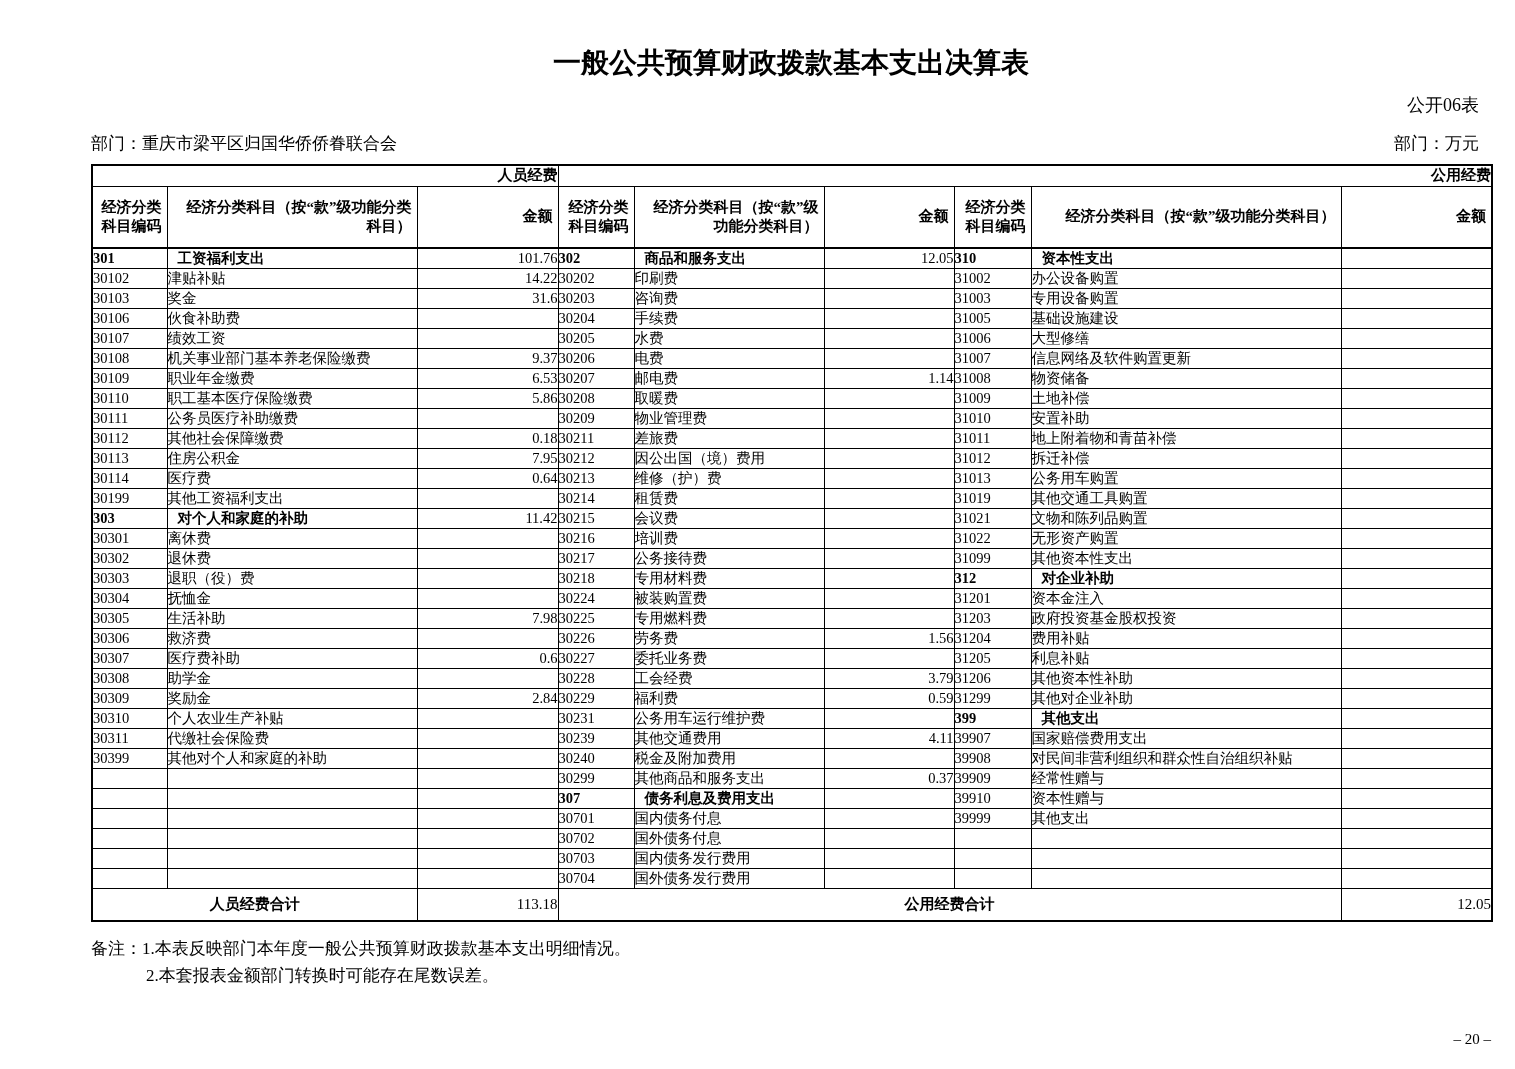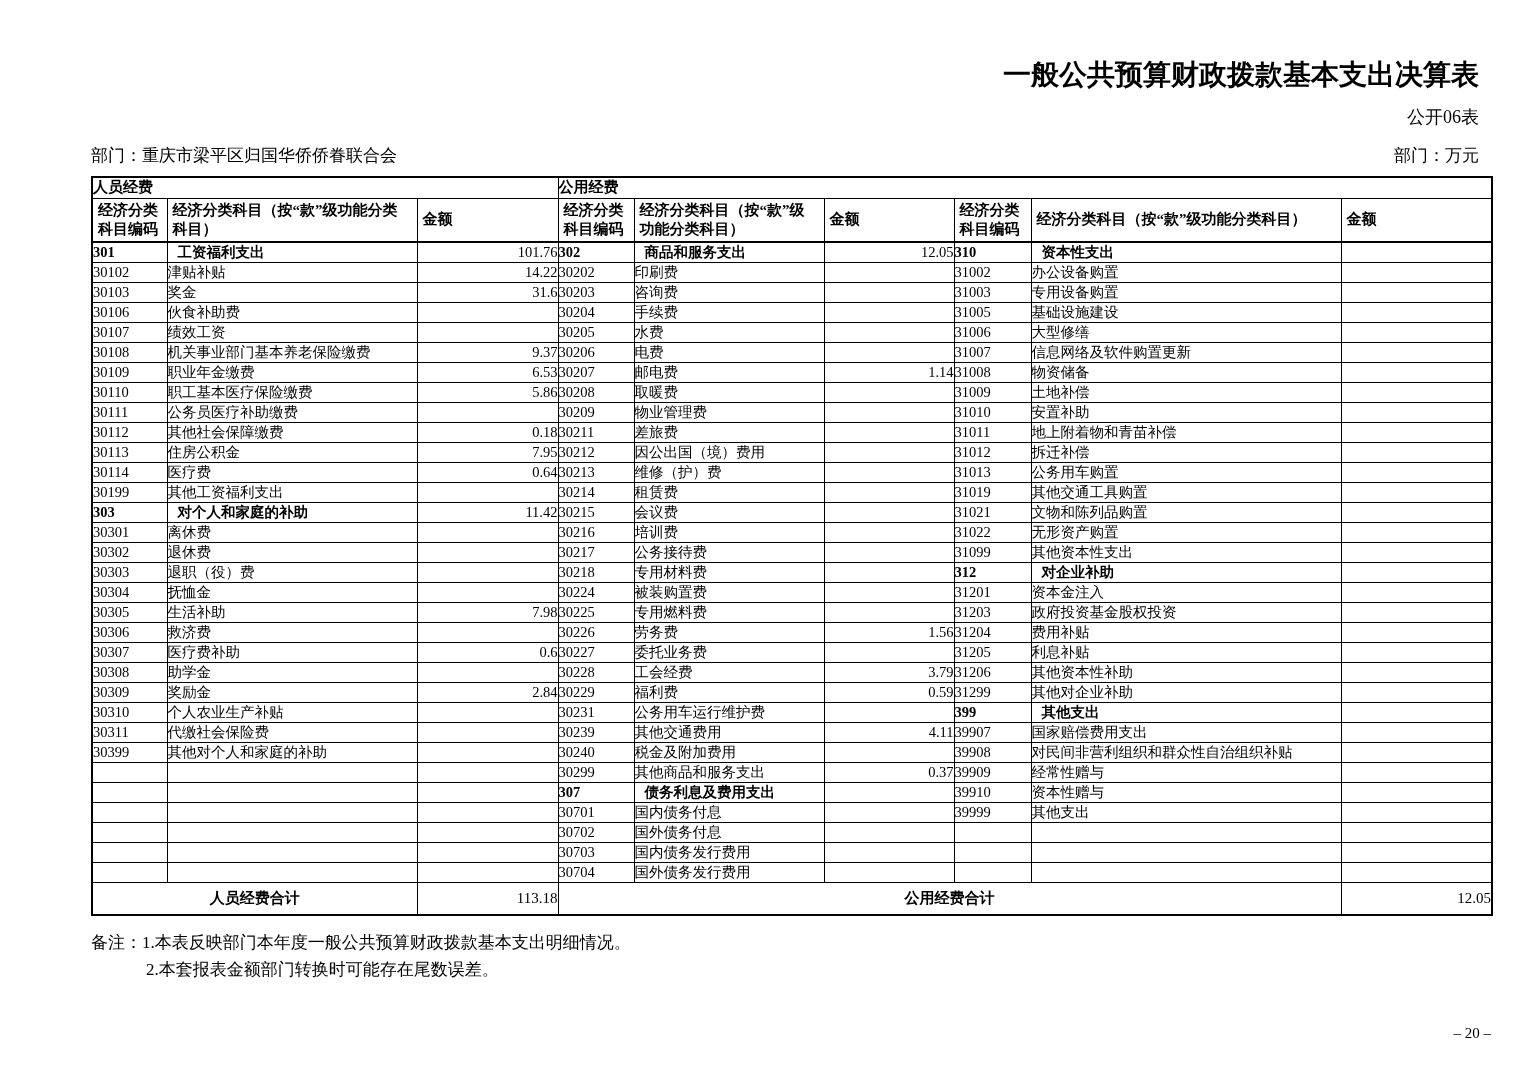--- a/index.html
+++ b/index.html
@@ -11,23 +11,23 @@
     font-family: "Liberation Serif", "DejaVu Serif", serif;
     color: #000000;
     overflow: hidden;
   }
   .page {
     position: relative;
     width: 1400px;
     margin-left: 91px;
   }
   .doc-title {
-    margin: 12px;
+    margin: 0;
     padding-top: 47px;
-    text-align: right;
+    text-align: center;
     font-size: 28px;
     font-weight: bold;
     line-height: 32px;
   }
   .table-code {
     text-align: right;
     font-size: 18px;
     margin-top: 14px;
     padding-right: 12px;
   }
@@ -47,25 +47,25 @@
     border: 2px solid #000;
   }
   table.fin th, table.fin td {
     border: 1px solid #000;
     overflow: hidden;
     white-space: nowrap;
     padding: 0;
   }
   thead th {
     font-weight: bold;
-    text-align: left;
+    text-align: right;
     font-size: 15px;
   }
   tr.group-header-row { height: 21px; }
-  tr.col-header-row { height: 44px; }
+  tr.col-header-row { height: 62px; }
   tr.col-header-row th {
     white-space: normal;
     line-height: 1.25;
     padding: 0 5px;
   }
   thead tr.col-header-row th { border-bottom: 2px solid #000; }
 
   tbody td {
     height: 19px;
     font-size: 14.5px;

